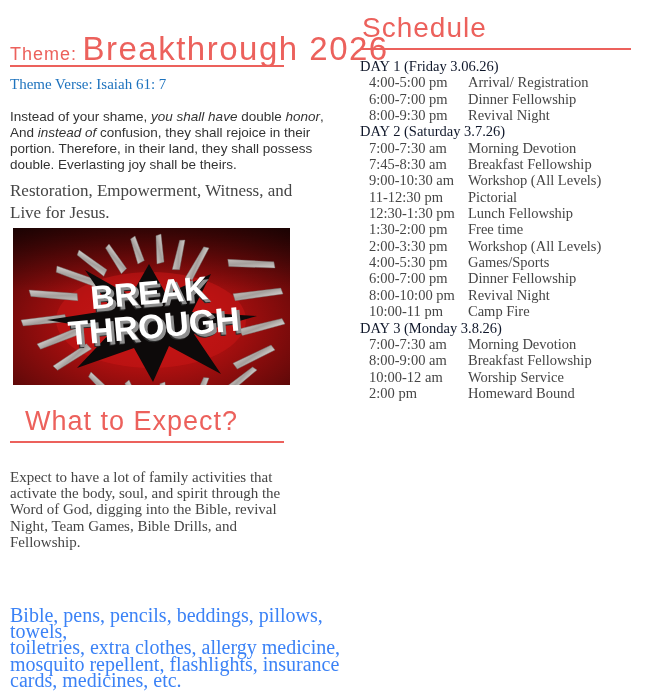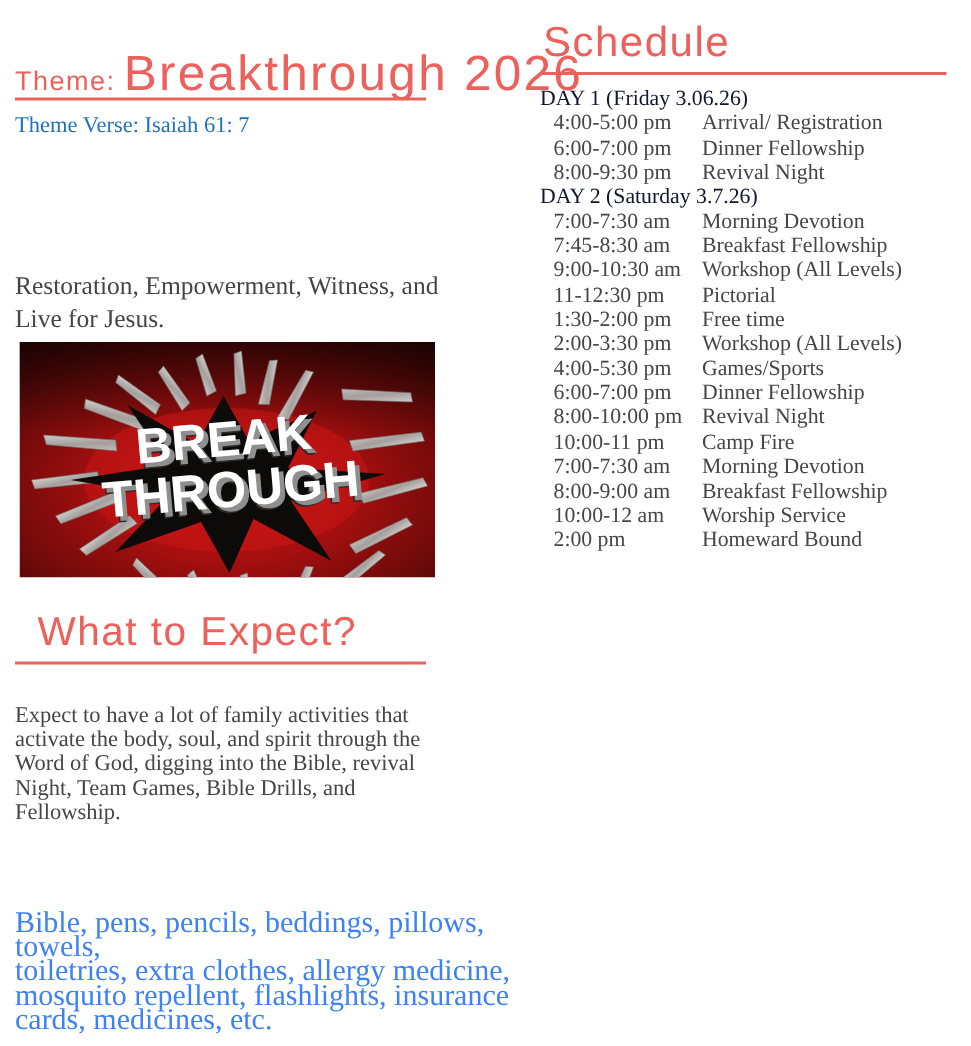--- a/index.html
+++ b/index.html
@@ -47,20 +47,24 @@
 
 <div class="page">
 
   <div class="theme-head gothic">
     <span class="theme-label">Theme:</span>
     <span class="theme-title">Breakthrough 2026</span>
   </div>
   <div class="rule rule-theme"></div>
 
   <div class="verse-head">Theme Verse: Isaiah 61: 7</div>
+  <p class="verse-body">Instead of your shame, <i>you shall have</i> double <i>honor</i>,
+And <i>instead of</i> confusion, they shall rejoice in their
+portion. Therefore, in their land, they shall possess
+double. Everlasting joy shall be theirs.</p>
 
   <p class="motto">Restoration, Empowerment, Witness, and
 Live for Jesus.</p>
 
   <svg class="hero" viewBox="0 0 277 157" preserveAspectRatio="none">
     <defs>
       <radialGradient id="bgGrad" cx="50%" cy="62%" r="78%">
         <stop offset="0%" stop-color="#D01414"></stop>
         <stop offset="38%" stop-color="#A80F0F"></stop>
         <stop offset="72%" stop-color="#6E0A0A"></stop>
@@ -155,20 +159,24 @@
       </div>
       <div class="sched-row">
         <span class="sched-time">9:00-10:30 am</span>
         <span class="sched-activity">Workshop (All Levels)</span>
       </div>
       <div class="sched-row">
         <span class="sched-time">11-12:30 pm</span>
         <span class="sched-activity">Pictorial</span>
       </div>
       <div class="sched-row">
+        <span class="sched-time">12:30-1:30 pm</span>
+        <span class="sched-activity">Lunch Fellowship</span>
+      </div>
+      <div class="sched-row">
         <span class="sched-time">1:30-2:00 pm</span>
         <span class="sched-activity">Free time</span>
       </div>
       <div class="sched-row">
         <span class="sched-time">2:00-3:30 pm</span>
         <span class="sched-activity">Workshop (All Levels)</span>
       </div>
       <div class="sched-row">
         <span class="sched-time">4:00-5:30 pm</span>
         <span class="sched-activity">Games/Sports</span>
@@ -178,20 +186,21 @@
         <span class="sched-activity">Dinner Fellowship</span>
       </div>
       <div class="sched-row">
         <span class="sched-time">8:00-10:00 pm</span>
         <span class="sched-activity">Revival Night</span>
       </div>
       <div class="sched-row">
         <span class="sched-time">10:00-11 pm</span>
         <span class="sched-activity">Camp Fire</span>
       </div>
+      <div class="day-label">DAY 3 (Monday 3.8.26)</div>
       <div class="sched-row">
         <span class="sched-time">7:00-7:30 am</span>
         <span class="sched-activity">Morning Devotion</span>
       </div>
       <div class="sched-row">
         <span class="sched-time">8:00-9:00 am</span>
         <span class="sched-activity">Breakfast Fellowship</span>
       </div>
       <div class="sched-row">
         <span class="sched-time">10:00-12 am</span>

